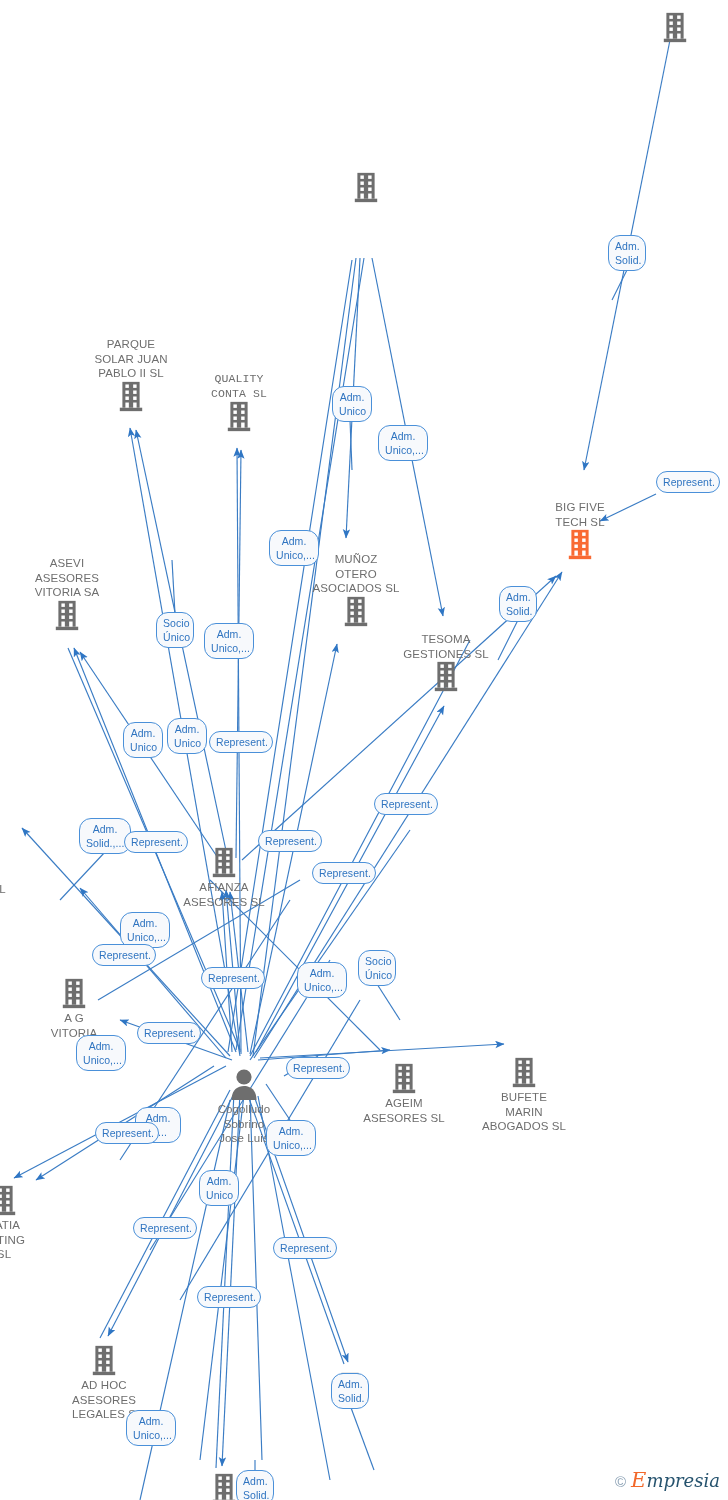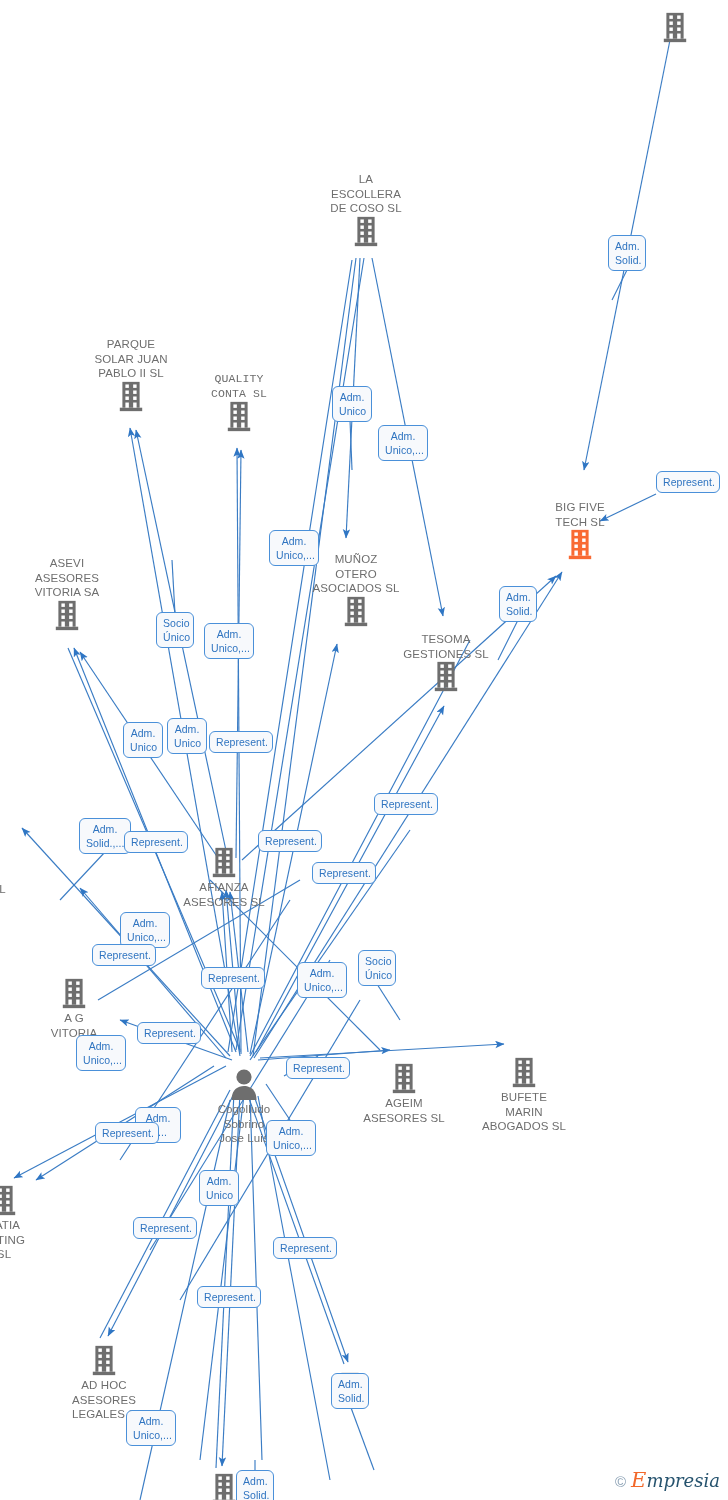--- a/index.html
+++ b/index.html
@@ -31,21 +31,21 @@
   }
   .node.capbelow .glyph{margin-bottom:2px;}
 
   
   .chip{
     position:absolute;
     transform:translate(-50%,-50%);
     box-sizing:border-box;
     background:#f7f9fc;
     border:1.2px solid #4a90d9;
-    border-radius:6px;
+    border-radius:12px;
     color:#2f74c0;
     font-size:10.5px;
     line-height:14px;
     text-align:center;
     padding:3px 6px;
     white-space:pre-line;
     letter-spacing:0.05px;
   }
 
   
@@ -165,23 +165,20 @@
             <rect x="17.5" y="4" width="4" height="4" fill="#fff"></rect>
             <rect x="8.5" y="11" width="4" height="4" fill="#fff"></rect>
             <rect x="17.5" y="11" width="4" height="4" fill="#fff"></rect>
             <rect x="8.5" y="18" width="4" height="4" fill="#fff"></rect>
             <rect x="17.5" y="18" width="4" height="4" fill="#fff"></rect>
             <rect x="8.5" y="25" width="4" height="6" fill="#fff"></rect>
             <rect x="17.5" y="25" width="4" height="6" fill="#fff"></rect>
           </svg></span>
       </div>
       <div class="node" style="left: 366px; top: 172px;">
-        <div class="caption">LA
-ESCOLLERA
-DE COSO  SL</div>
         <span class="glyph"><svg width="26" height="31" viewBox="0 0 30 36">
             <rect x="5" y="1" width="20" height="30" fill="#6e6e6e"></rect>
             <rect x="2" y="31" width="26" height="4" fill="#6e6e6e"></rect>
             <rect x="8.5" y="4" width="4" height="4" fill="#fff"></rect>
             <rect x="17.5" y="4" width="4" height="4" fill="#fff"></rect>
             <rect x="8.5" y="11" width="4" height="4" fill="#fff"></rect>
             <rect x="17.5" y="11" width="4" height="4" fill="#fff"></rect>
             <rect x="8.5" y="18" width="4" height="4" fill="#fff"></rect>
             <rect x="17.5" y="18" width="4" height="4" fill="#fff"></rect>
             <rect x="8.5" y="25" width="4" height="6" fill="#fff"></rect>

